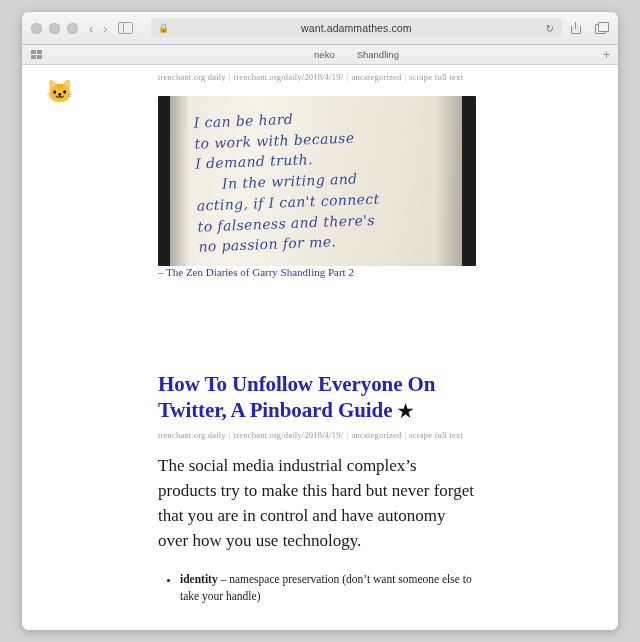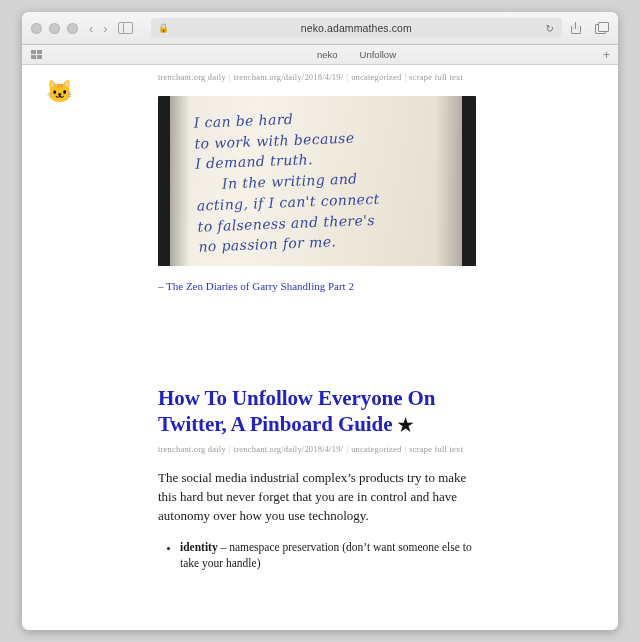--- a/index.html
+++ b/index.html
@@ -254,25 +254,24 @@
     transform: rotate(-2.2deg);
     opacity: 0.92;
     letter-spacing: 0.4px;
   }
   .hw-line { white-space: nowrap; }
   .hw-indent { padding-left: 26px; }
   .caption {
     font-family: "Liberation Serif", serif;
     font-size: 11px;
     color: #3333bb;
-    margin-top: 14px;
   }
   .body-text {
     font-family: "Liberation Serif", serif;
-    font-size: 13px;
+    font-size: 17px;
     color: #1a1a1a;
     line-height: 1.47;
     margin-top: 14px;
   }
   ul.bullets {
     font-family: "Liberation Serif", serif;
     font-size: 11.5px;
     color: #1a1a1a;
     line-height: 1.47;
     margin: 12px 0 0 0;
@@ -294,39 +293,39 @@
         <span class="dot"></span>
         <span class="dot"></span>
       </div>
       <div class="nav-group">
         <span class="nav-arrow">‹</span>
         <span class="nav-arrow">›</span>
         <span class="sidebar-toggle"></span>
       </div>
       <div class="url-bar">
         <span class="url-lock">🔒</span>
-        <span class="url-text">neko.adammathes.com</span>
+        <span class="url-text">want.adammathes.com</span>
         <span class="url-reload">↻</span>
       </div>
       <div class="toolbar-right">
         <span class="icon-share"></span>
         <span class="icon-tabs"></span>
       </div>
     </div>
 
     <div class="bookmarks">
       <span class="bm-grid">
         <span></span>
           <span></span>
           <span></span>
           <span></span>
       </span>
       <div class="bm-items">
         <span class="bm-item">neko</span>
-        <span class="bm-item">Unfollow</span>
+        <span class="bm-item">Shandling</span>
       </div>
       <span class="bm-plus">+</span>
     </div>
 
     <div class="content">
       <div class="cat">🐱</div>
 
       <div class="article-area">
 
         <div class="post">

